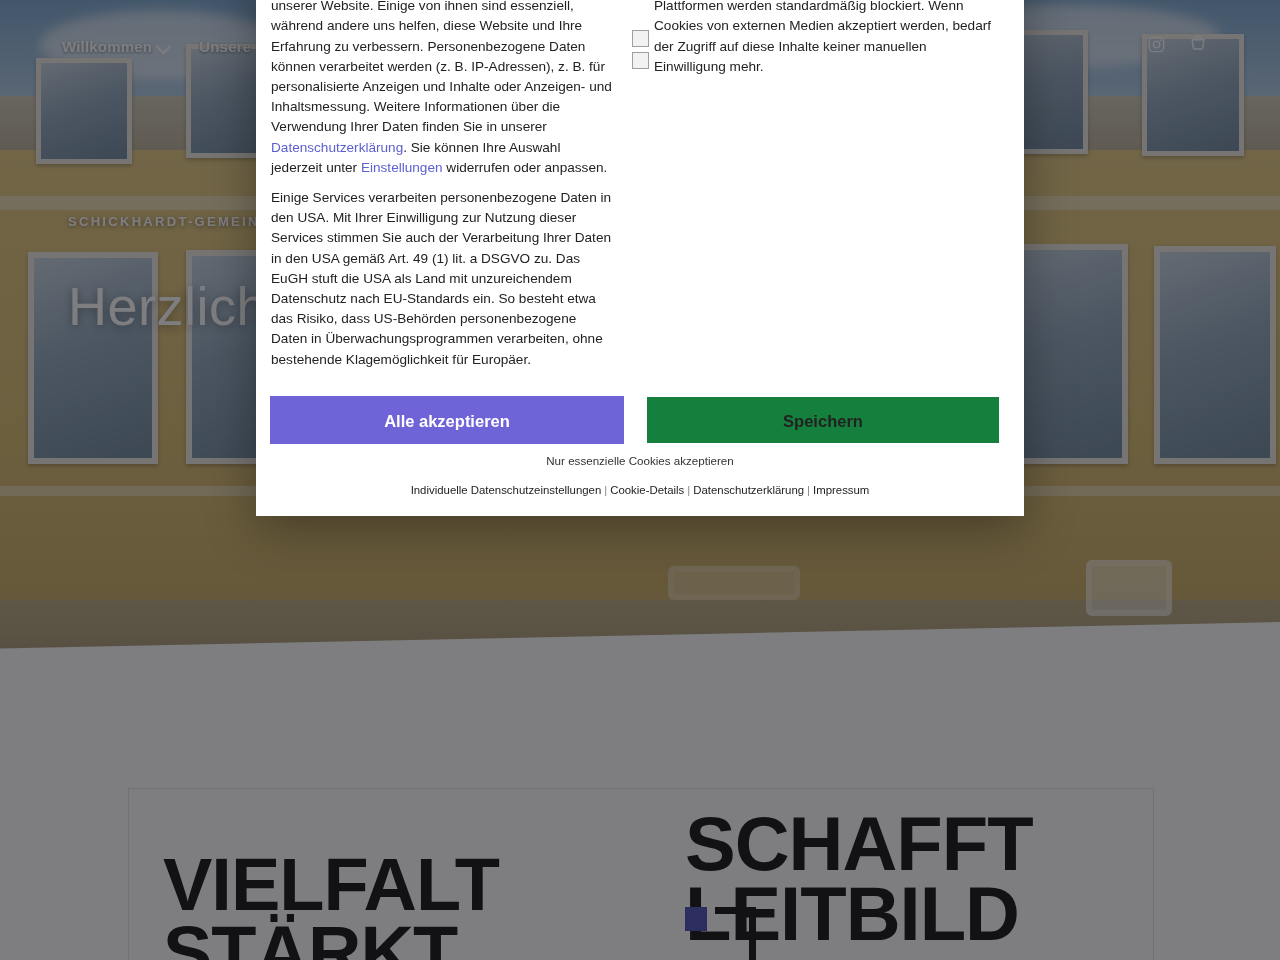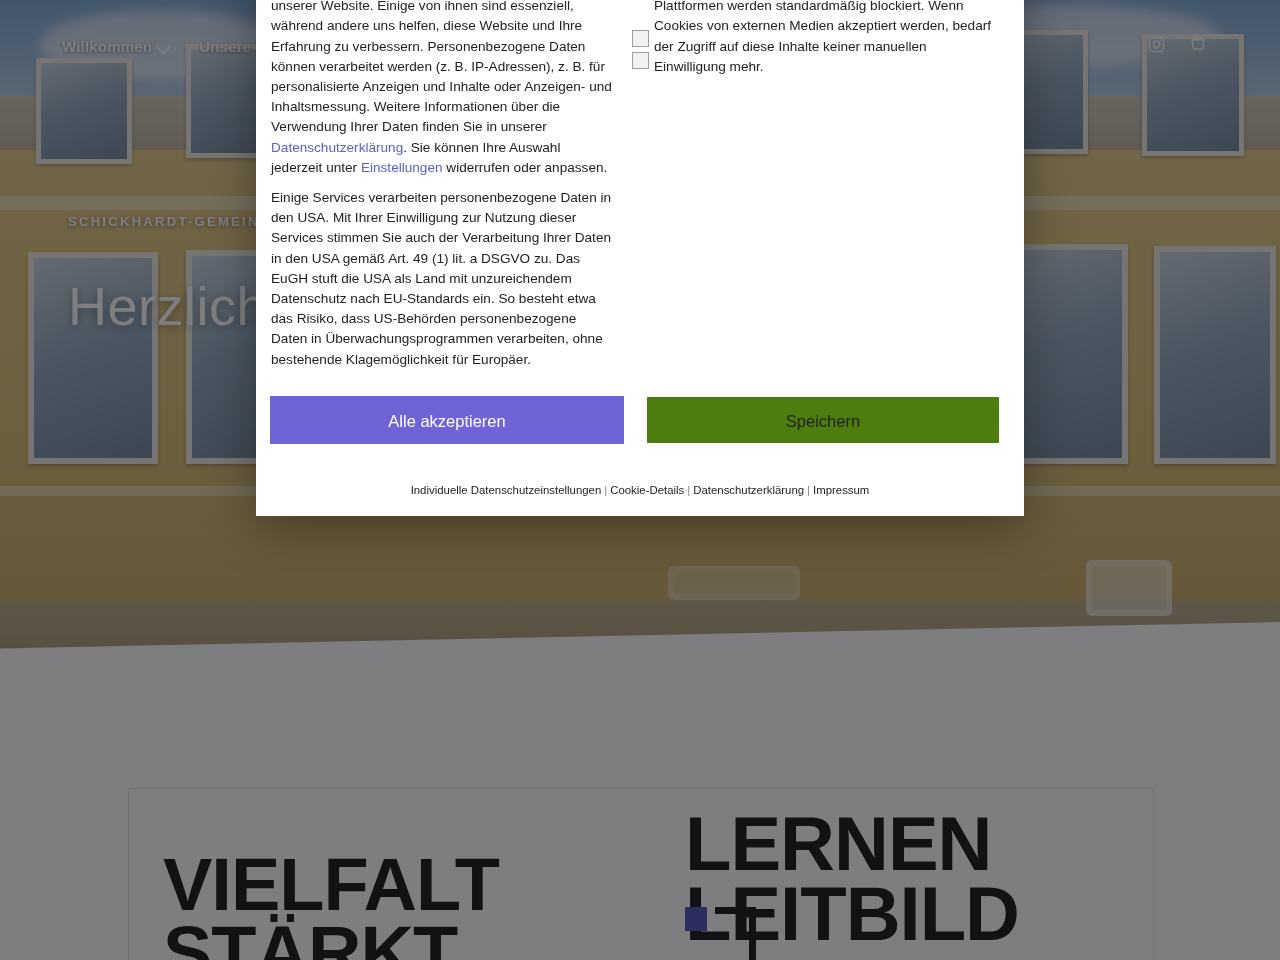--- a/index.html
+++ b/index.html
@@ -247,39 +247,40 @@
 
   .btn-row {
     position: absolute;
     top: 516px;
     left: 0;
     width: 768px;
     display: flex;
     padding: 0 14px;
     box-sizing: border-box;
     gap: 0;
+    font-weight: bold;
   }
   .btn {
     height: 48px;
     line-height: 48px;
     text-align: center;
     font-size: 16.5px;
     cursor: pointer;
     box-sizing: border-box;
   }
   .btn-accept {
     width: 354px;
     background: #6f63d8;
     color: #ffffff;
     border: 1px solid #6f63d8;
   }
   .btn-save {
     width: 354px;
     margin-left: 22px;
-    background: #4d7c0f;
+    background: #15803d;
     color: #222222;
     border: 1px solid #ffffff;
   }
   .essential {
     position: absolute;
     top: 574px;
     left: 0;
     width: 768px;
     text-align: center;
     font-size: 11.6px;
@@ -395,21 +396,21 @@
   <div class="hero-kicker">SCHICKHARDT-GEMEINSCHAFTSSCHULE</div>
   <div class="hero-title">Herzlich willkommen</div>
 
 
   <div class="leitbild-card">
     <div class="lb-left">
       <div class="lb-word">VIELFALT</div>
       <div class="lb-word">STÄRKT</div>
     </div>
     <div class="lb-right">
-      <div class="lb-word">LERNEN</div>
+      <div class="lb-word">SCHAFFT</div>
       <div class="lb-word">LEITBILD</div>
     </div>
     <div class="lb-mark">
       <div class="sq"></div>
       <div class="br"></div>
     </div>
   </div>
 
   <div class="backdrop"></div>
 
@@ -428,19 +429,20 @@
     </div>
 
     <div class="radio-ph" style="left:376px; top:150px;"></div>
     <div class="radio-ph" style="left:376px; top:172px;"></div>
 
     <div class="btn-row">
       <div class="btn btn-accept">Alle akzeptieren</div>
       <div class="btn btn-save">Speichern</div>
     </div>
 
+    <div class="essential">Nur essenzielle Cookies akzeptieren</div>
 
     <div class="modal-links">
       <a>Individuelle Datenschutzeinstellungen</a><span class="sep">|</span><a>Cookie-Details</a><span class="sep">|</span><a>Datenschutzerklärung</a><span class="sep">|</span><a>Impressum</a>
     </div>
   </div>
 
 </div>
 
 </body></html>

